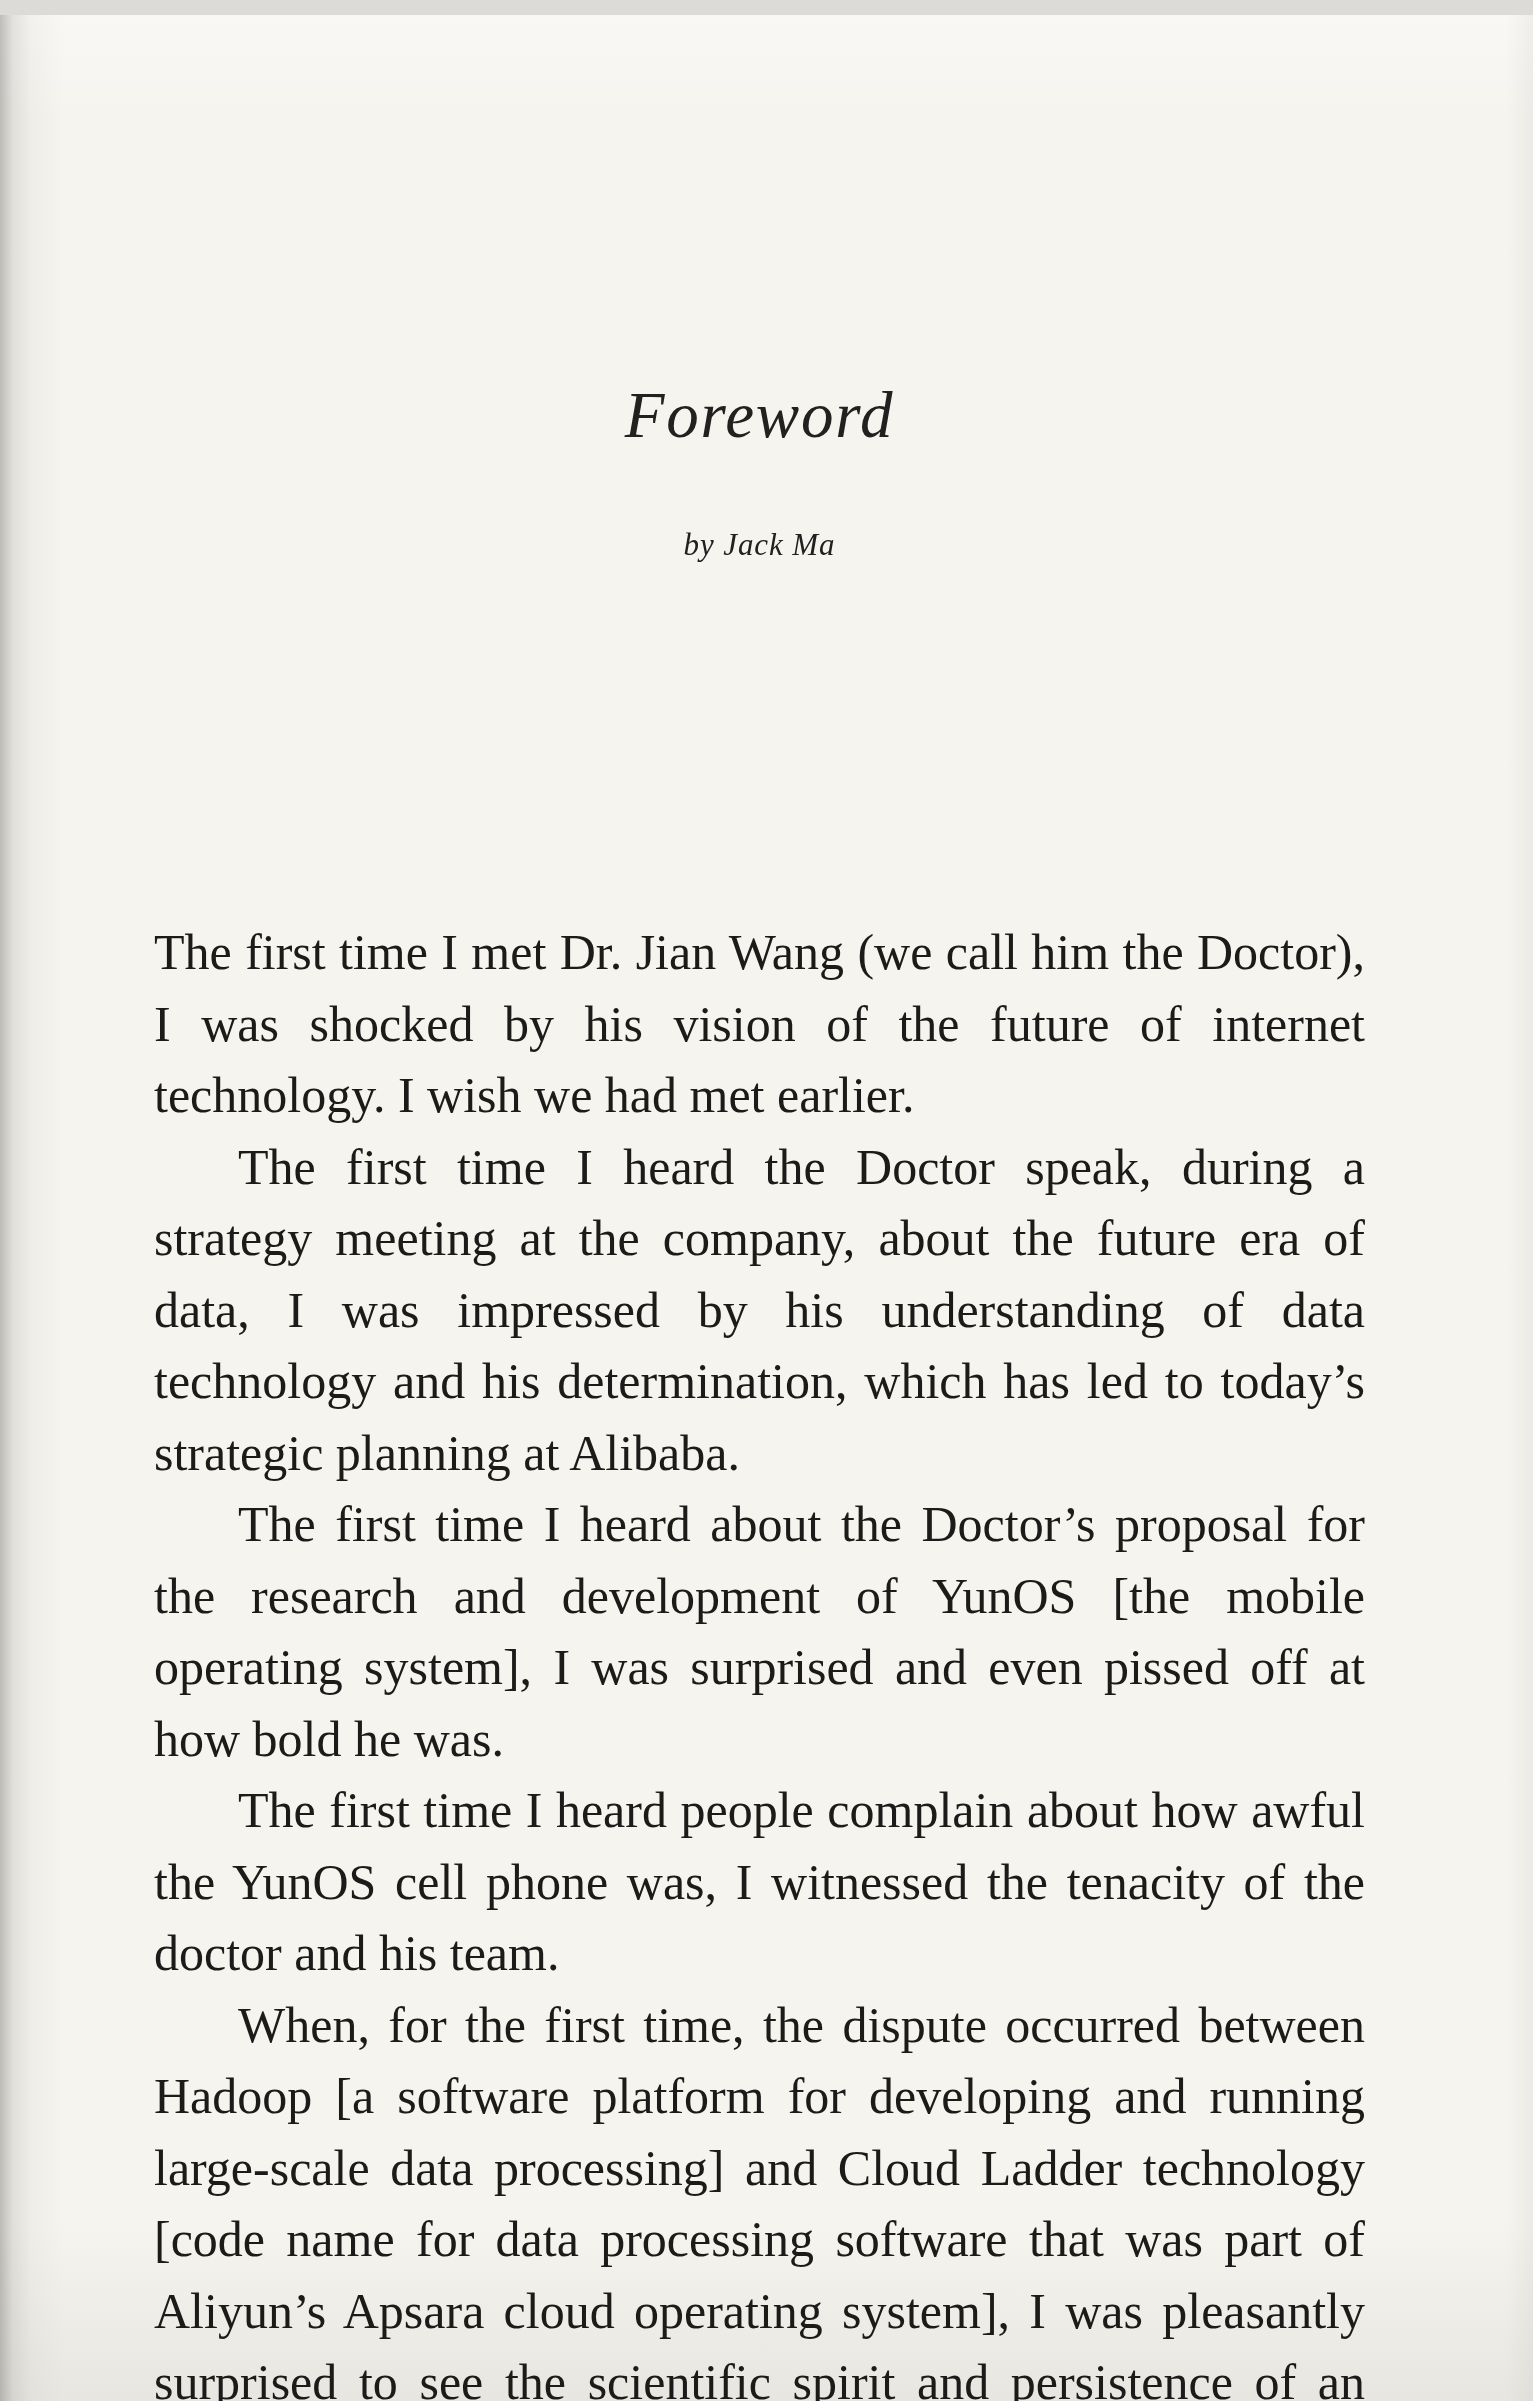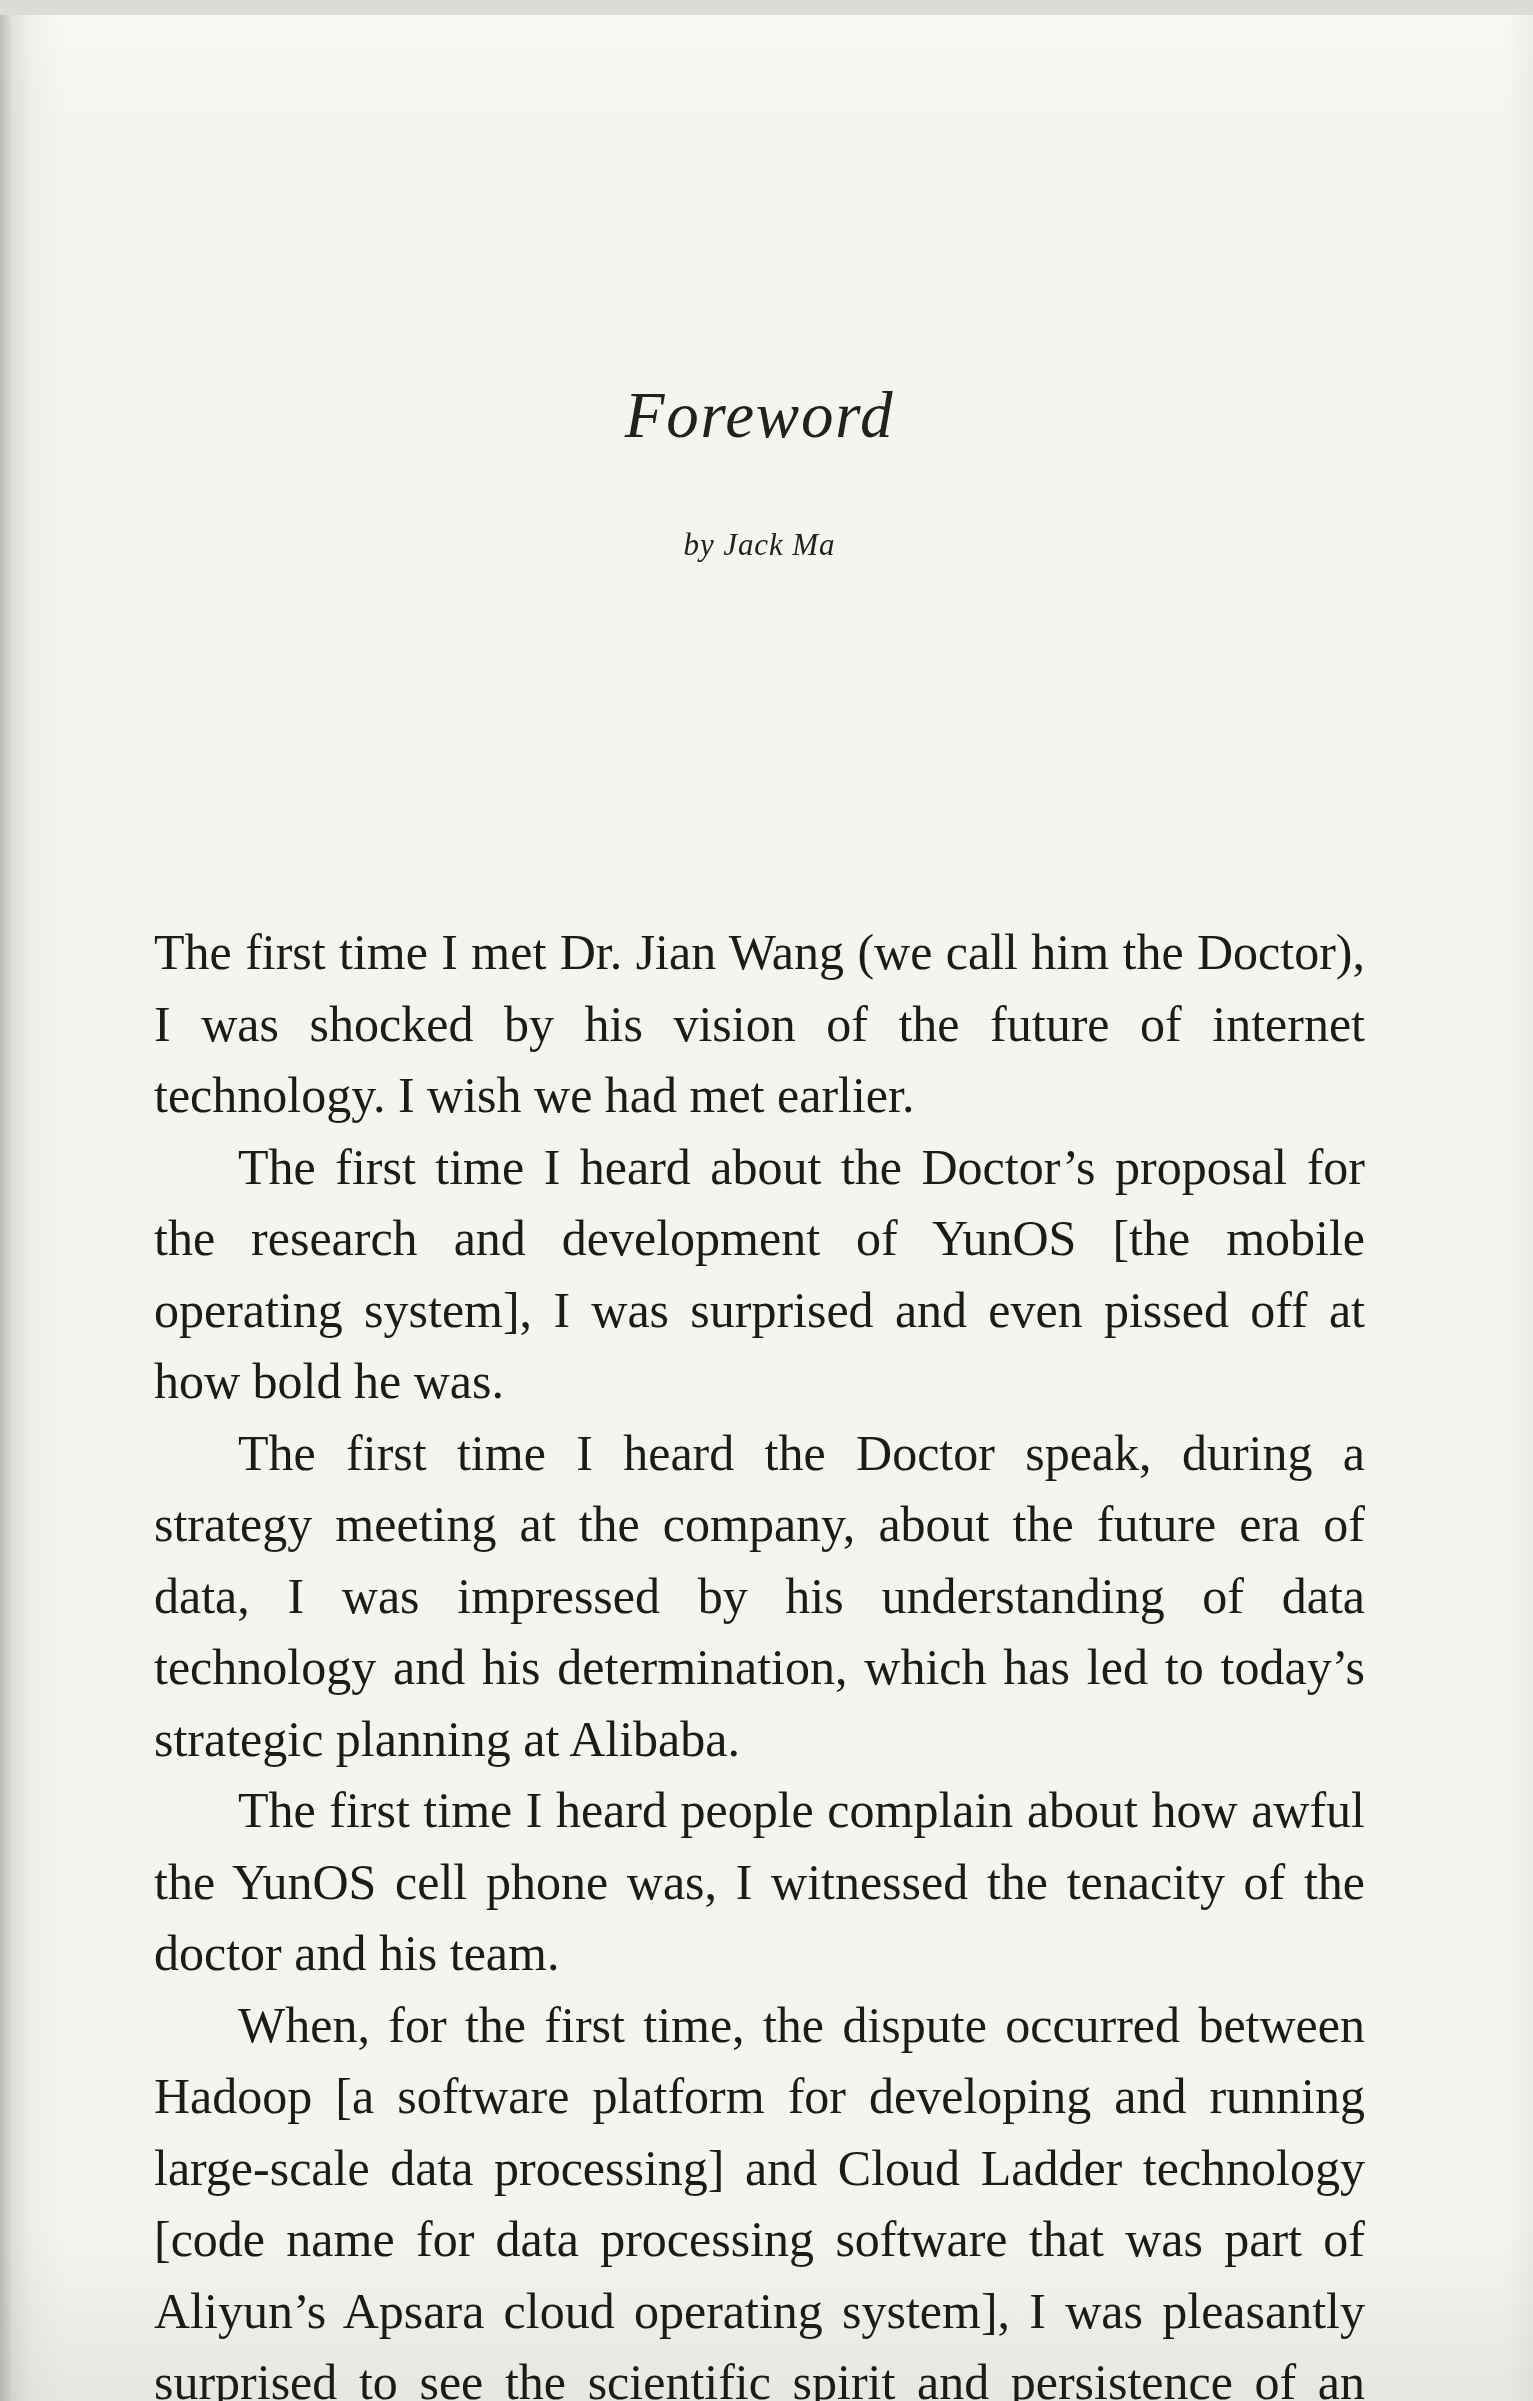--- a/index.html
+++ b/index.html
@@ -73,21 +73,21 @@
 
 <div class="page">
   <div class="content">
 
     <h1 class="page-title">Foreword</h1>
 
     <h2 class="byline">by Jack Ma</h2>
 
     <div class="body-text">
       <p class="first">The first time I met Dr. Jian Wang (we call him the Doctor), I was shocked by his vision of the future of internet technology. I wish we had met earlier.</p>
+      <p>The first time I heard the Doctor speak, during a strategy meeting at the company, about the future era of data, I was impressed by his understanding of data technology and his determination, which has led to today’s strategic planning at Alibaba.</p>
       <p>The first time I heard about the Doctor’s proposal for the research and development of YunOS [the mobile operating system], I was surprised and even pissed off at how bold he was.</p>
-      <p>The first time I heard the Doctor speak, during a strategy meeting at the company, about the future era of data, I was impressed by his understanding of data technology and his determination, which has led to today’s strategic planning at Alibaba.</p>
       <p>The first time I heard people complain about how awful the YunOS cell phone was, I witnessed the tenacity of the doctor and his team.</p>
       <p>When, for the first time, the dispute occurred between Hadoop [a software platform for developing and running large-scale data processing] and Cloud Ladder technology [code name for data processing software that was part of Aliyun’s Apsara cloud operating system], I was pleasantly surprised to see the scientific spirit and persistence of an amazing and absolutely responsible technical leader.</p>
     </div>
 
   </div>
 </div>
 
 
 </body></html>

